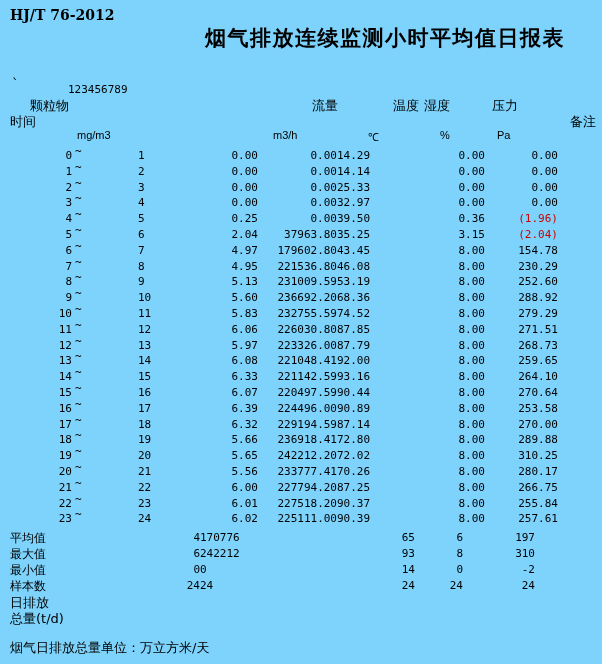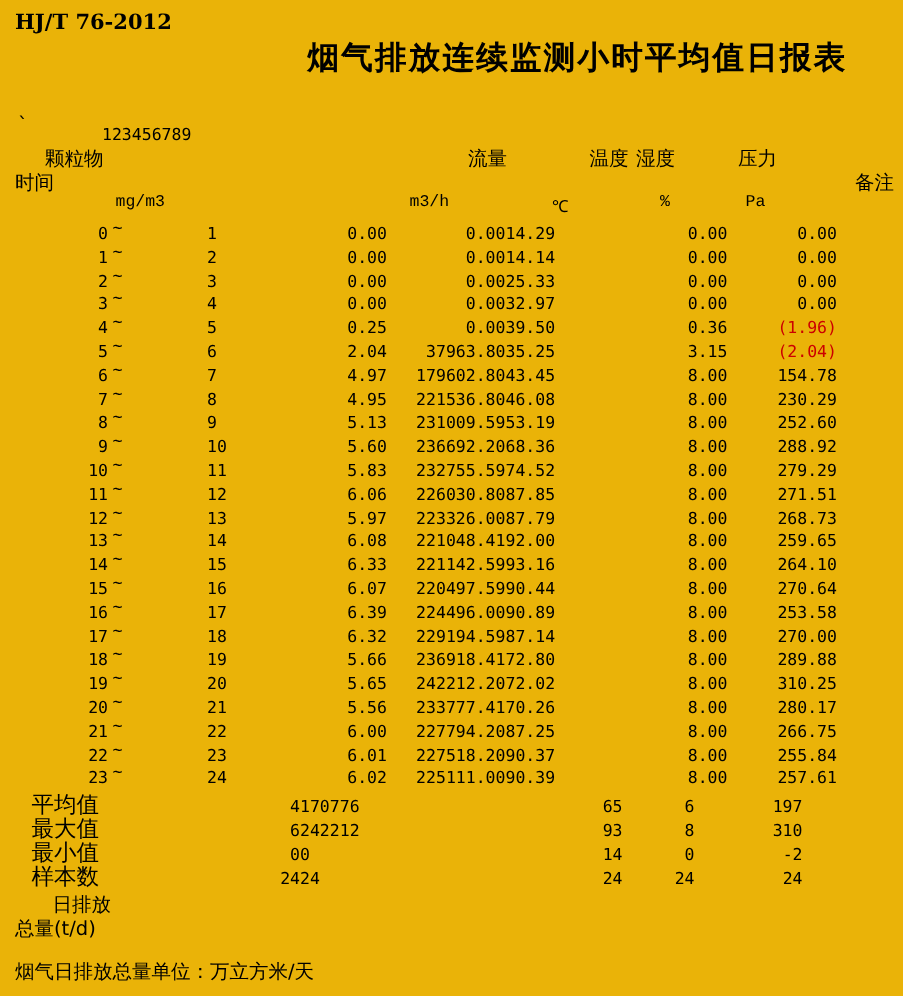--- a/index.html
+++ b/index.html
@@ -1,57 +1,57 @@
 <!DOCTYPE html>
 <html><head>
 <meta charset="utf-8">
 <style>
   html,body{margin:0;padding:0;background:#ffffff;}
-  .page{position:relative;width:602px;height:664px;background:#eab308;color:#000;
+  .page{position:relative;width:602px;height:664px;background:#7dd3fc;color:#000;
         font-family:"DejaVu Sans",sans-serif;overflow:hidden;}
   .num{font-family:"DejaVu Sans Mono",monospace;}
   .doc-code{position:absolute;left:10px;top:7px;font-family:"DejaVu Serif",serif;
             font-weight:bold;font-size:14px;}
   .title{position:absolute;left:205px;top:24px;font-weight:bold;font-size:21px;
          letter-spacing:1.5px;white-space:nowrap;}
   .plant{position:absolute;left:10px;top:52px;font-size:13px;}
   .mark{position:absolute;left:12px;top:76px;font-size:13px;}
   .stack-id{position:absolute;left:68px;top:83px;font-size:11px;}
   .date-line{position:absolute;left:425px;top:78px;font-size:13px;white-space:nowrap;}
   .hlbl{position:absolute;font-size:13px;white-space:nowrap;}
-  .ulbl{position:absolute;font-size:11px;font-family:Liberation Mono, monospace;white-space:nowrap;}
+  .ulbl{position:absolute;font-size:11px;font-family:Liberation Sans, sans-serif;white-space:nowrap;}
   .h-pm{left:30px;top:97px}.h-flow{left:312px;top:97px}.h-temp{left:393px;top:97px}
   .h-hum{left:424px;top:97px}.h-pres{left:492px;top:97px}
   .h-time{left:10px;top:113px}.h-remark{left:570px;top:113px}
   .u-pm{left:77px;top:129px}.u-flow{left:273px;top:129px}.u-temp{left:368px;top:129px}
   .u-hum{left:440px;top:129px}.u-pres{left:497px;top:129px}
   #rows{position:absolute;left:0;top:148px;width:602px;}
   .row{display:flex;height:15.8px;line-height:15.8px;
        font-family:"DejaVu Sans Mono",monospace;font-size:11px;}
   .c0{width:72px;text-align:right;}
   .c1{width:66px;text-align:left;padding-left:3px;box-sizing:border-box;}
   .c1 .tilde{position:relative;top:-4px;}
   .c2{width:20px;text-align:left;}
   .c3{width:100px;text-align:right;}
   .c4{width:79px;text-align:right;}
   .c5{width:78px;text-align:left;}
   .c6{width:70px;text-align:right;}
   .c7{width:73px;text-align:right;}
   #summary{position:absolute;left:0;top:530px;width:602px;}
   .srow{display:flex;height:16px;line-height:16px;
         font-family:"DejaVu Sans Mono",monospace;font-size:11px;}
-  .s0{width:70px;padding-left:21px;box-sizing:border-box;text-align:left;
-      font-family:Liberation Mono, monospace;font-size:15px;}
+  .s0{width:70px;padding-left:10px;box-sizing:border-box;text-align:left;
+      font-family:Liberation Sans, sans-serif;font-size:12px;}
   .s1{width:130px;text-align:right;}
   .s2{width:138px;text-align:left;}
   .s3{width:77px;text-align:right;}
   .s4{width:48px;text-align:right;}
   .s5{width:72px;text-align:right;}
   .label-line{position:absolute;left:10px;font-size:13px;white-space:nowrap;}
-  .l1{top:594px;margin-left:25px;}
+  .l1{top:594px;}
   .l2{top:610px;}
   .footer{position:absolute;left:10px;top:639px;font-size:13px;white-space:nowrap;}
 </style>
 </head>
 <body>
 
 <div class="page">
   <div class="doc-code">HJ/T 76-2012</div>
   <div class="title">烟气排放连续监测小时平均值日报表</div>
   <div class="mark">`</div>

